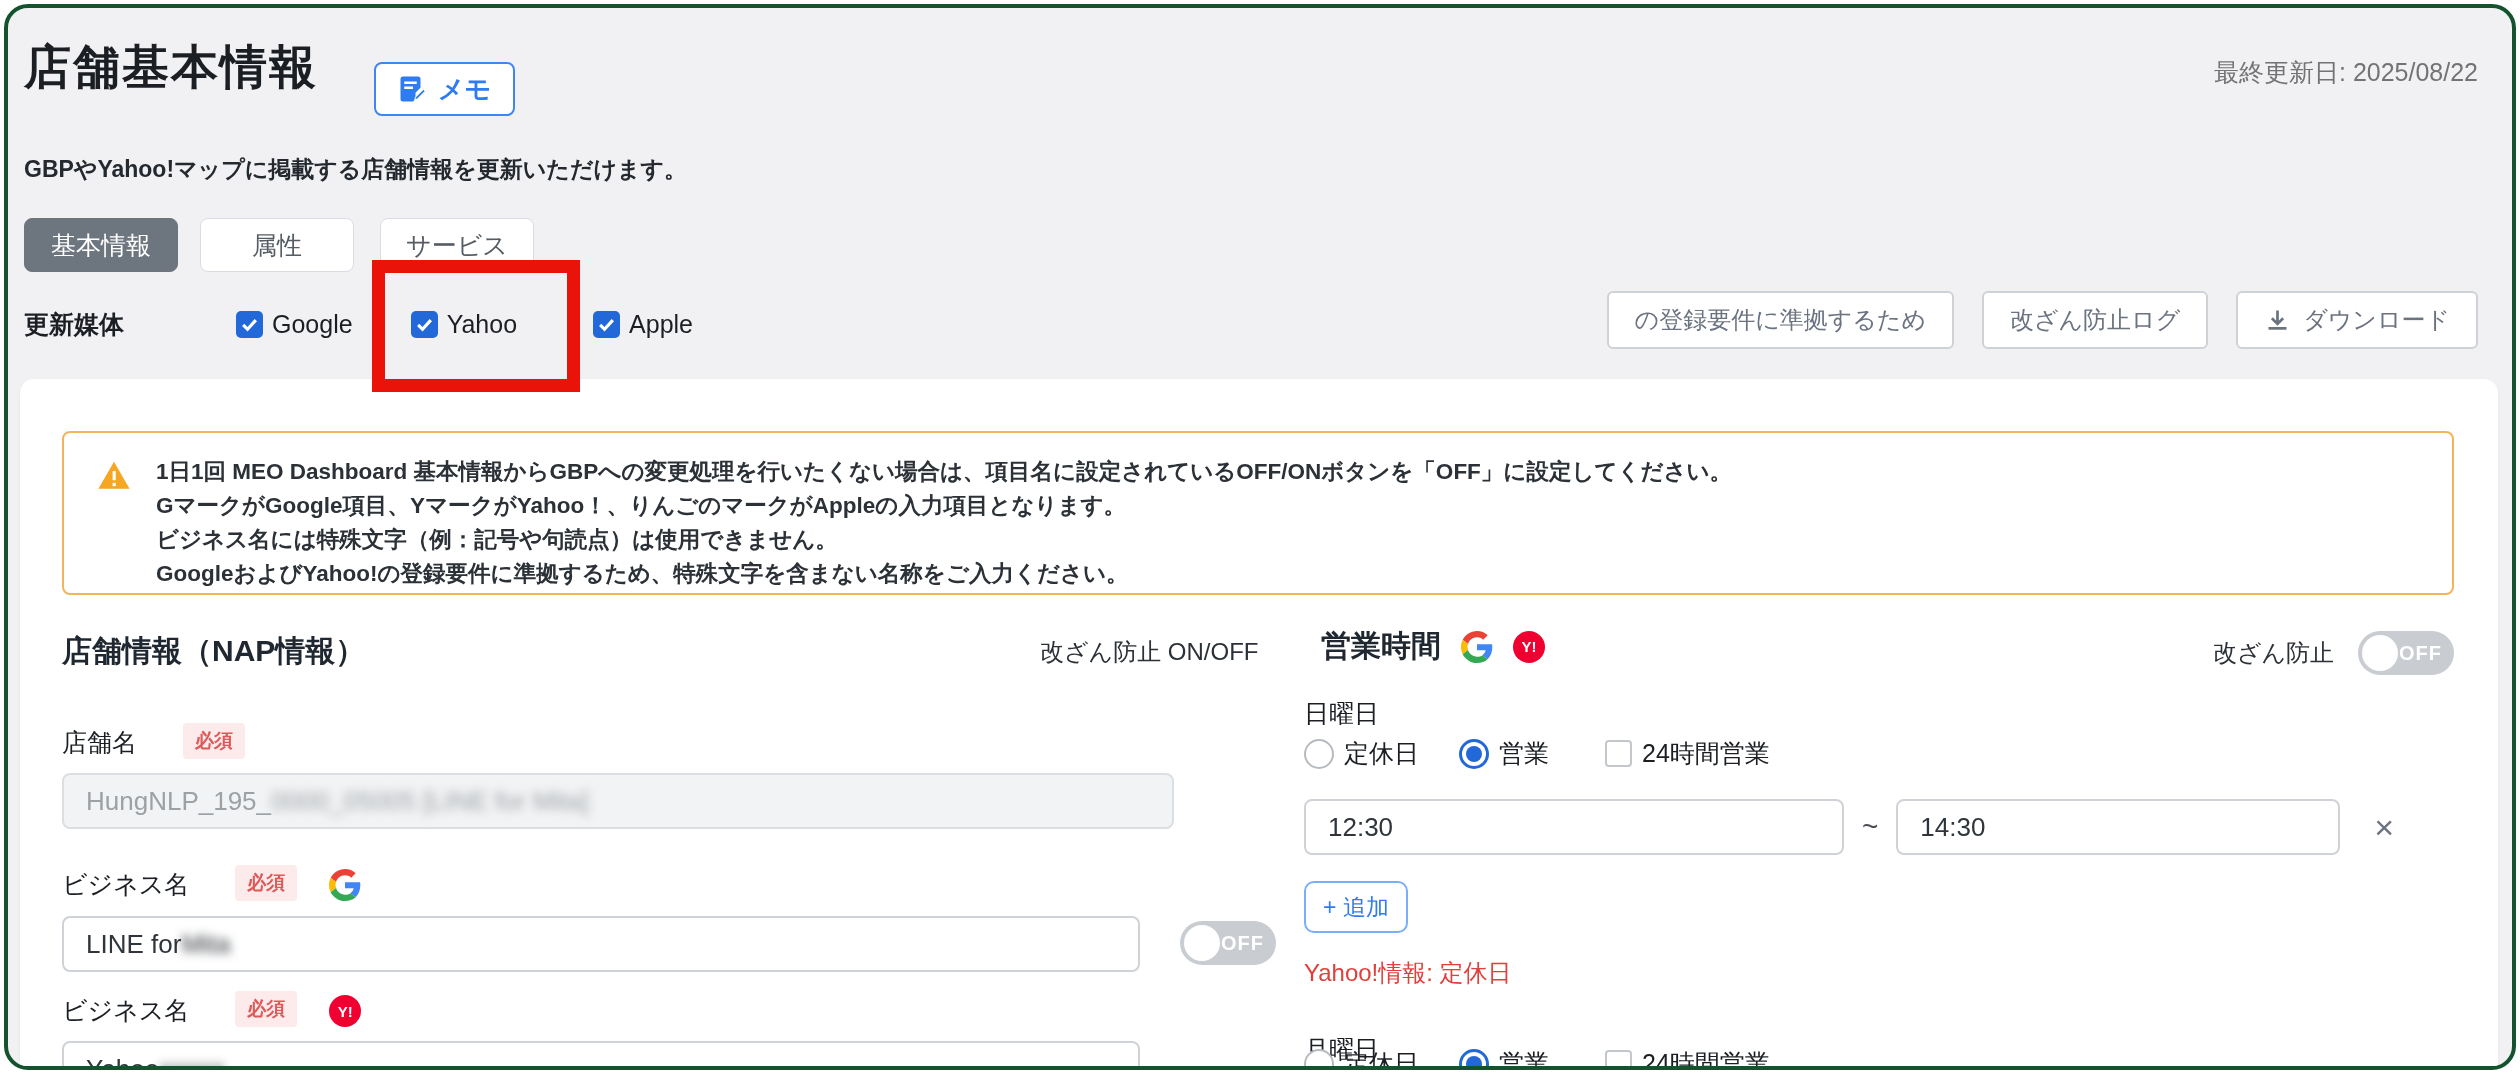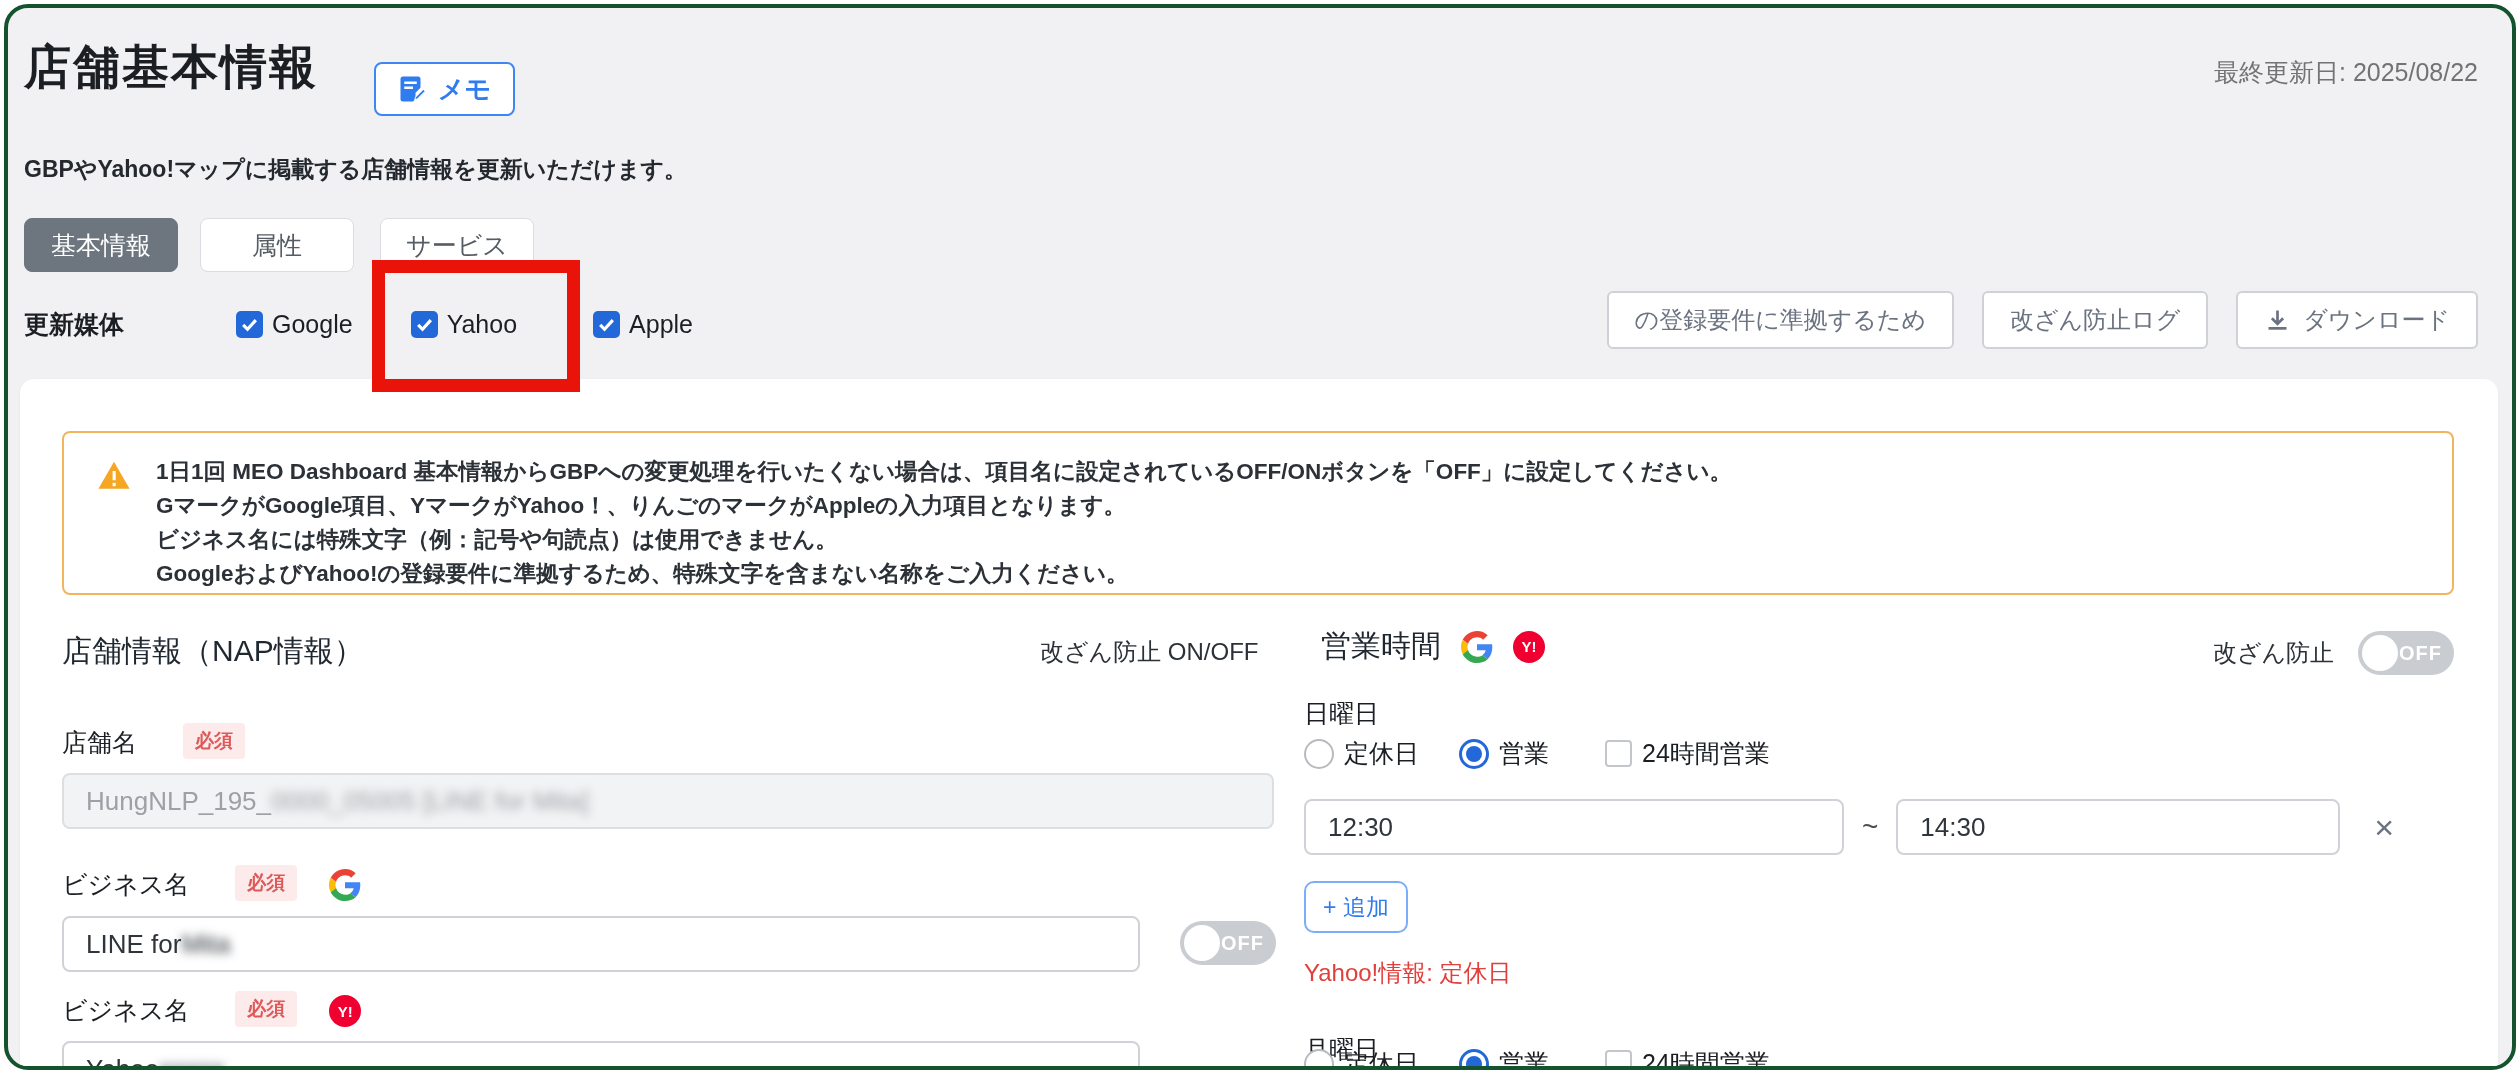--- a/index.html
+++ b/index.html
@@ -38,21 +38,21 @@
 
   
   .panel { left:12px; top:371px; right:14px; height:820px; background:#ffffff; border-radius:14px;
            box-shadow:0 1px 3px rgba(0,0,0,0.06); }
   .notice { position:absolute; left:42px; top:52px; right:44px; height:164px; border:2px solid #f2b45c; border-radius:8px;
             background:#fff; }
   .notice-icon { position:absolute; left:32px; top:26px; width:36px; height:34px; }
   .notice-lines { position:absolute; left:92px; top:22px; right:20px; }
   .notice-lines div { font-size:22.5px; color:#2b3137; line-height:34px; font-weight:bold; }
 
-  .col-title { font-size:30px; color:#1f2730; font-weight:normal; }
+  .col-title { font-size:30px; color:#1f2730; font-weight:bold; }
   .small-note { font-size:24px; color:#2b3137; }
 
   .badge-required { display:inline-block; background:#fdeaea; color:#dd5a5a; font-size:19px; padding:5px 12px; border-radius:4px; margin-left:34px; font-weight:bold; }
   .field-label { font-size:25px; color:#1b1f24; display:flex; align-items:flex-end;gap:12px; }
 
   .tinput { background:#ffffff; border:2px solid #cfd3d7; border-radius:8px; height:56px; display:flex; align-items:center;
             padding-left:22px; font-size:26px; color:#2f353b; }
   .tinput.disabled { background:#f2f3f4; border-color:#dcdfe2; color:#9ca1a6; }
   .masked { filter:blur(5px); }
 
@@ -164,21 +164,21 @@
         </div>
       </div>
 
       <div class="abs col-title" style="left:42px; top:252px;">店舗情報（NAP情報）</div>
       <div class="abs small-note" style="left:1020px; top:257px;">改ざん防止 ON/OFF</div>
 
       <div class="abs field-label" style="left:42px; top:344px;">
         <span>店舗名</span>
         <span class="badge-required">必須</span>
       </div>
-      <div class="abs tinput disabled" style="left:42px; top:394px; width:1212px;">
+      <div class="abs tinput disabled" style="left:42px; top:394px; width:1112px;">
         <span>HungNLP_195_</span>
           <span class="masked">0000_05005 [LINE for Mita]</span>
       </div>
 
       <div class="abs field-label" style="left:42px; top:486px;">
         <span>ビジネス名</span>
         <span class="badge-required">必須</span>
         <svg class="g-icon" viewBox="0 0 48 48">
           <path fill="#EA4335" d="M24 9.5c3.54 0 6.71 1.22 9.21 3.6l6.85-6.85C35.9 2.38 30.47 0 24 0 14.62 0 6.51 5.38 2.56 13.22l7.98 6.19C12.43 13.72 17.74 9.5 24 9.5z"></path>
           <path fill="#4285F4" d="M46.98 24.55c0-1.57-.15-3.09-.38-4.55H24v9.02h12.94c-.58 2.96-2.26 5.48-4.78 7.18l7.73 6c4.51-4.18 7.09-10.36 7.09-17.65z"></path>

